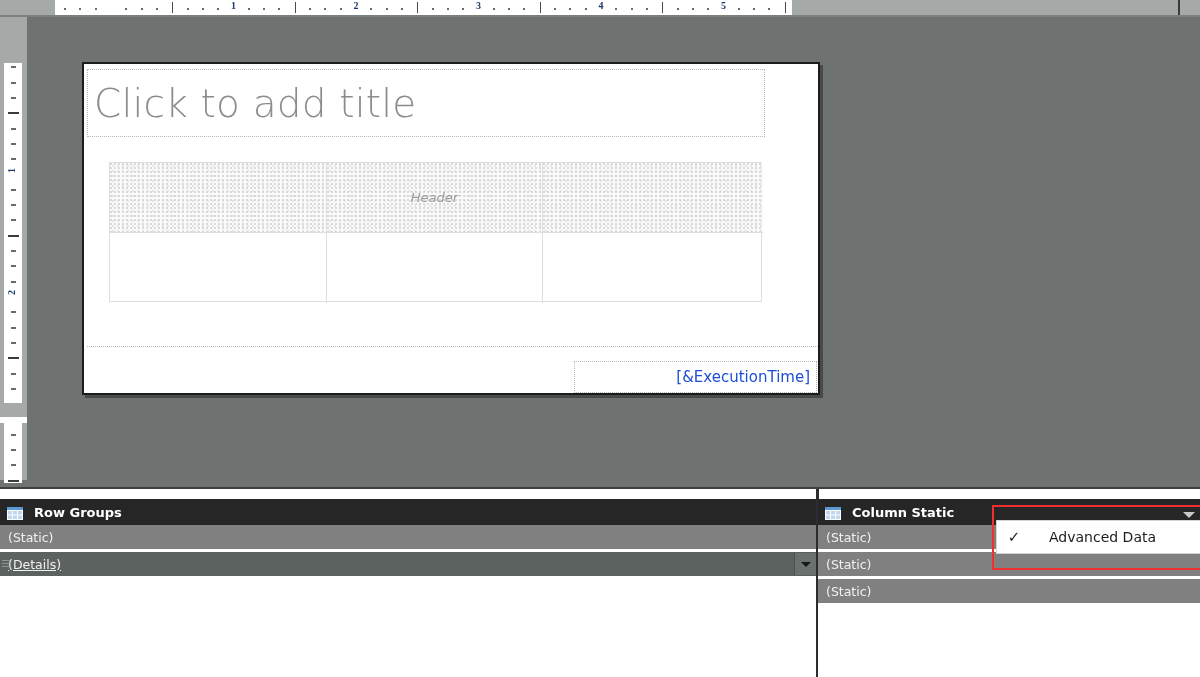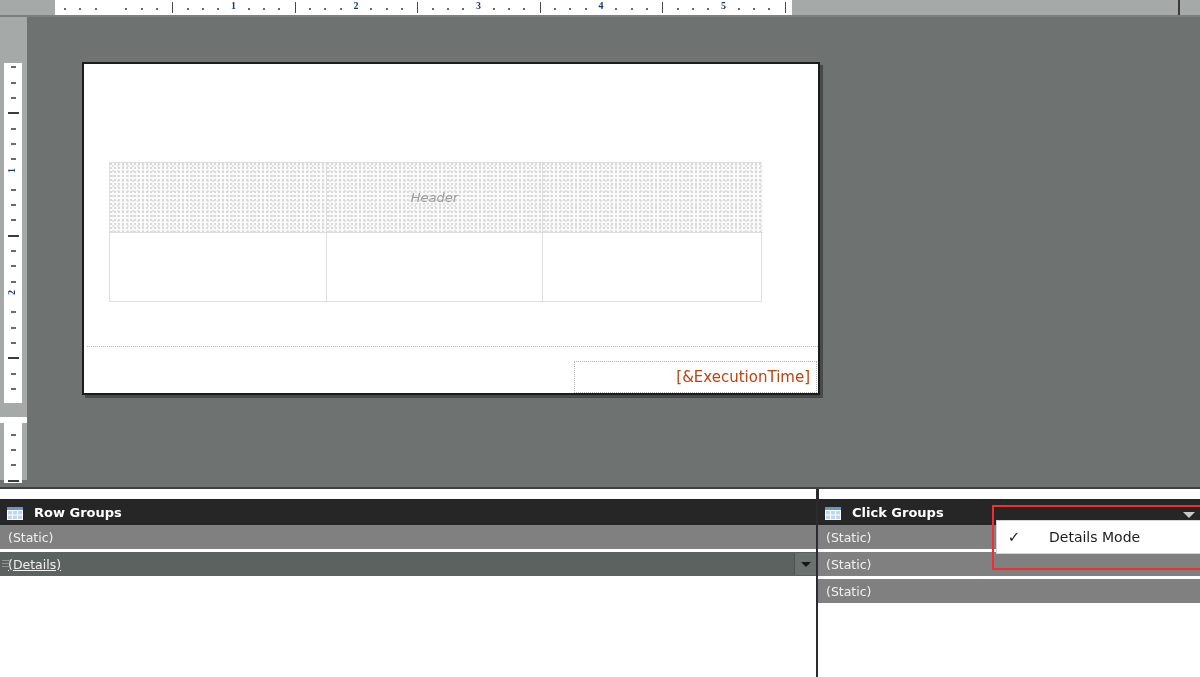--- a/index.html
+++ b/index.html
@@ -108,21 +108,21 @@
     position:absolute; left:3px; top:282px; width:731px; height:0;
     border-top:1px dotted #b5b5b5;
   }
   .exec-box{
     position:absolute; left:490px; top:297px; width:243px; height:32px;
     border:1px dotted #b5b5b5;
     display:flex; align-items:center; justify-content:flex-end;
   }
   .exec-text{
     font-family:"DejaVu Sans", sans-serif;
-    font-size:15px; color:#c2410c; padding-right:6px;
+    font-size:15px; color:#1d4ed8; padding-right:6px;
   }
 
   
   .pane{
     position:absolute; left:0; top:487px; width:1200px; height:190px;
     background:#ffffff;
   }
   .pane-top-border{
     position:absolute; left:0; top:0; width:1200px; height:2px; background:#3f3f3f;
   }
@@ -251,20 +251,23 @@
         <div class="hr-num" style="left: 668.5px;">5</div>
       </div>
     <div class="hruler-right"></div>
     <div class="hr-edge"></div>
   </div>
   <div class="hruler-shadow"></div>
 
   <div class="canvas">
     <div class="report">
 
+      <div class="title-box">
+        <span class="title-text">Click to add title</span>
+      </div>
 
       <div class="tablix">
         <div class="cell hdr"></div>
         <div class="cell hdr">Header</div>
         <div class="cell hdr"></div>
         <div class="cell r2"></div>
         <div class="cell r2"></div>
       </div>
 
       <div class="footer-sep"></div>
@@ -350,38 +353,38 @@
             <rect x="0" y="0" width="16" height="13" fill="#ffffff"></rect>
             <rect x="0" y="0" width="16" height="3" fill="#5b9bd5"></rect>
             <rect x="1" y="4" width="4" height="3.5" fill="#bdd7ee"></rect>
             <rect x="6" y="4" width="4" height="3.5" fill="#bdd7ee"></rect>
             <rect x="11" y="4" width="4" height="3.5" fill="#bdd7ee"></rect>
             <rect x="1" y="8.5" width="4" height="3.5" fill="#bdd7ee"></rect>
             <rect x="6" y="8.5" width="4" height="3.5" fill="#bdd7ee"></rect>
             <rect x="11" y="8.5" width="4" height="3.5" fill="#bdd7ee"></rect>
           </svg>
         </span>
-        <span class="grp-title">Click Groups</span>
+        <span class="grp-title">Column Static</span>
       </div>
       <div class="grp-rows">
         <div class="grp-row static">
           <span>(Static)</span>
         </div>
         <div class="grp-row static">
           <span>(Static)</span>
         </div>
         <div class="grp-row static">
           <span>(Static)</span>
         </div>
       </div>
     </div>
   </div>
 
   <div class="adv-caret-btn">
     <span class="caret-light"></span>
   </div>
   <div class="adv-menu">
     <span class="adv-check">✓</span>
-    <span class="adv-label">Details Mode</span>
+    <span class="adv-label">Advanced Data</span>
   </div>
   <div class="adv-highlight"></div>
 
 </div>
 
 </body></html>

